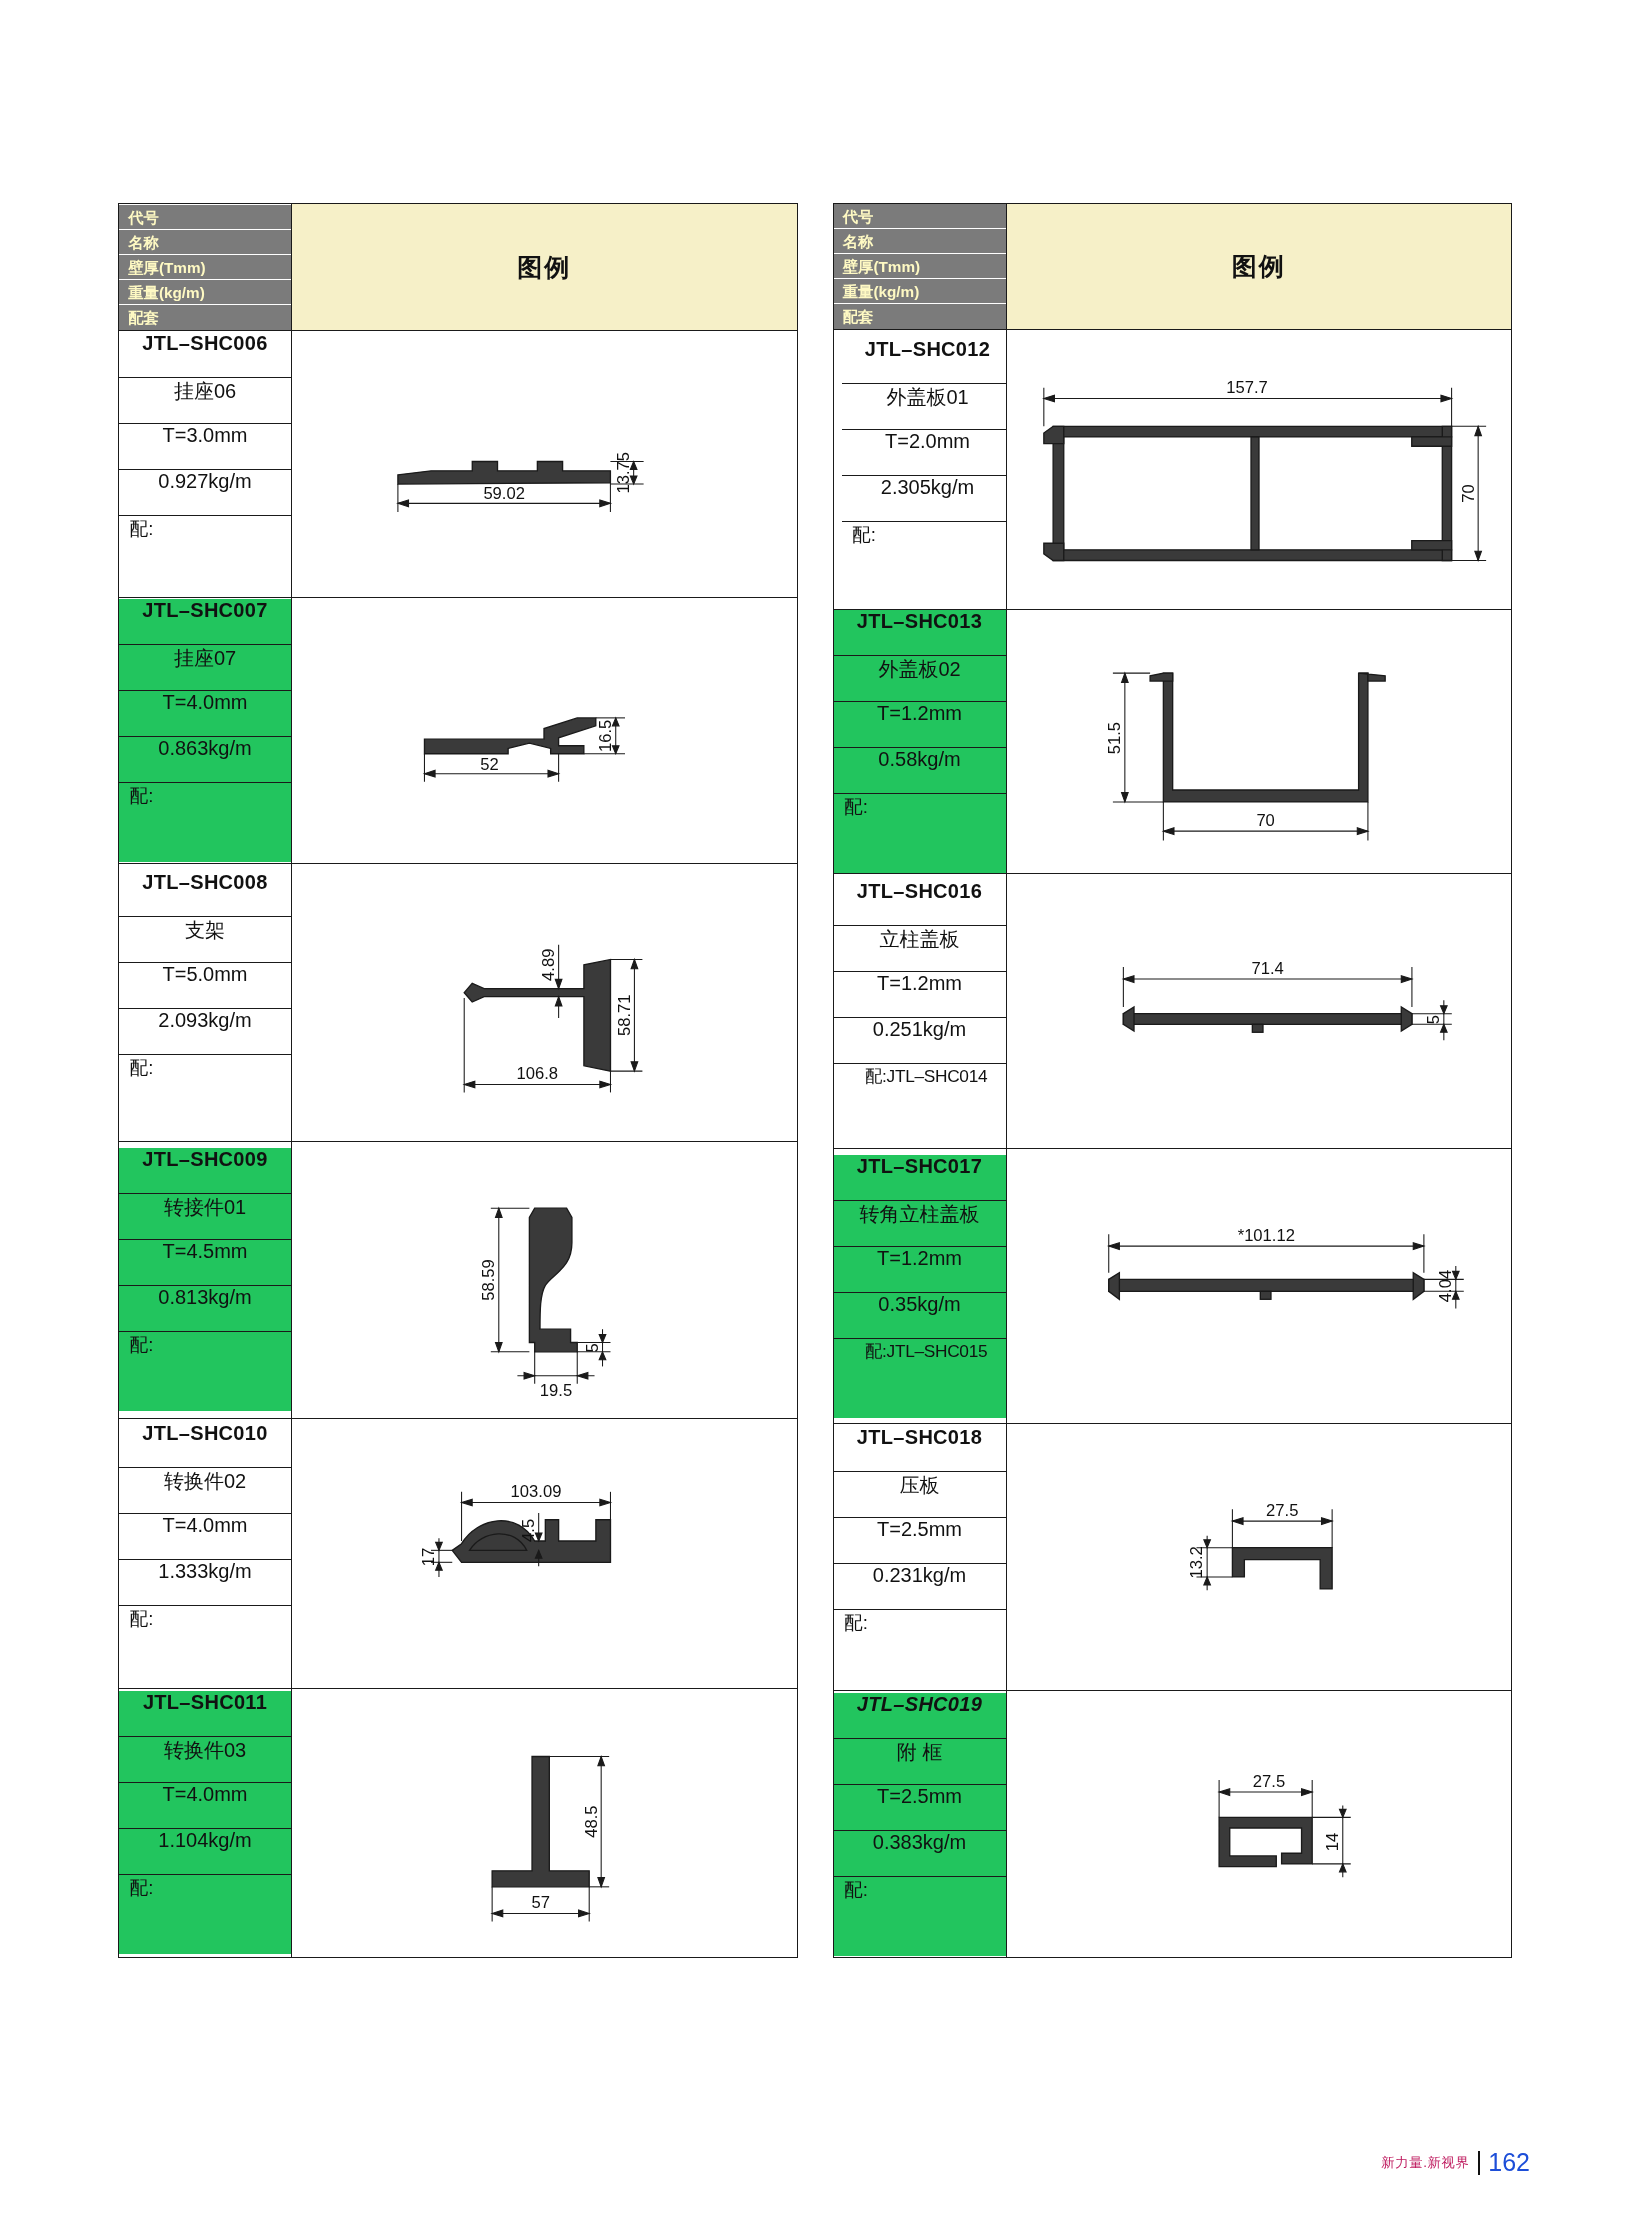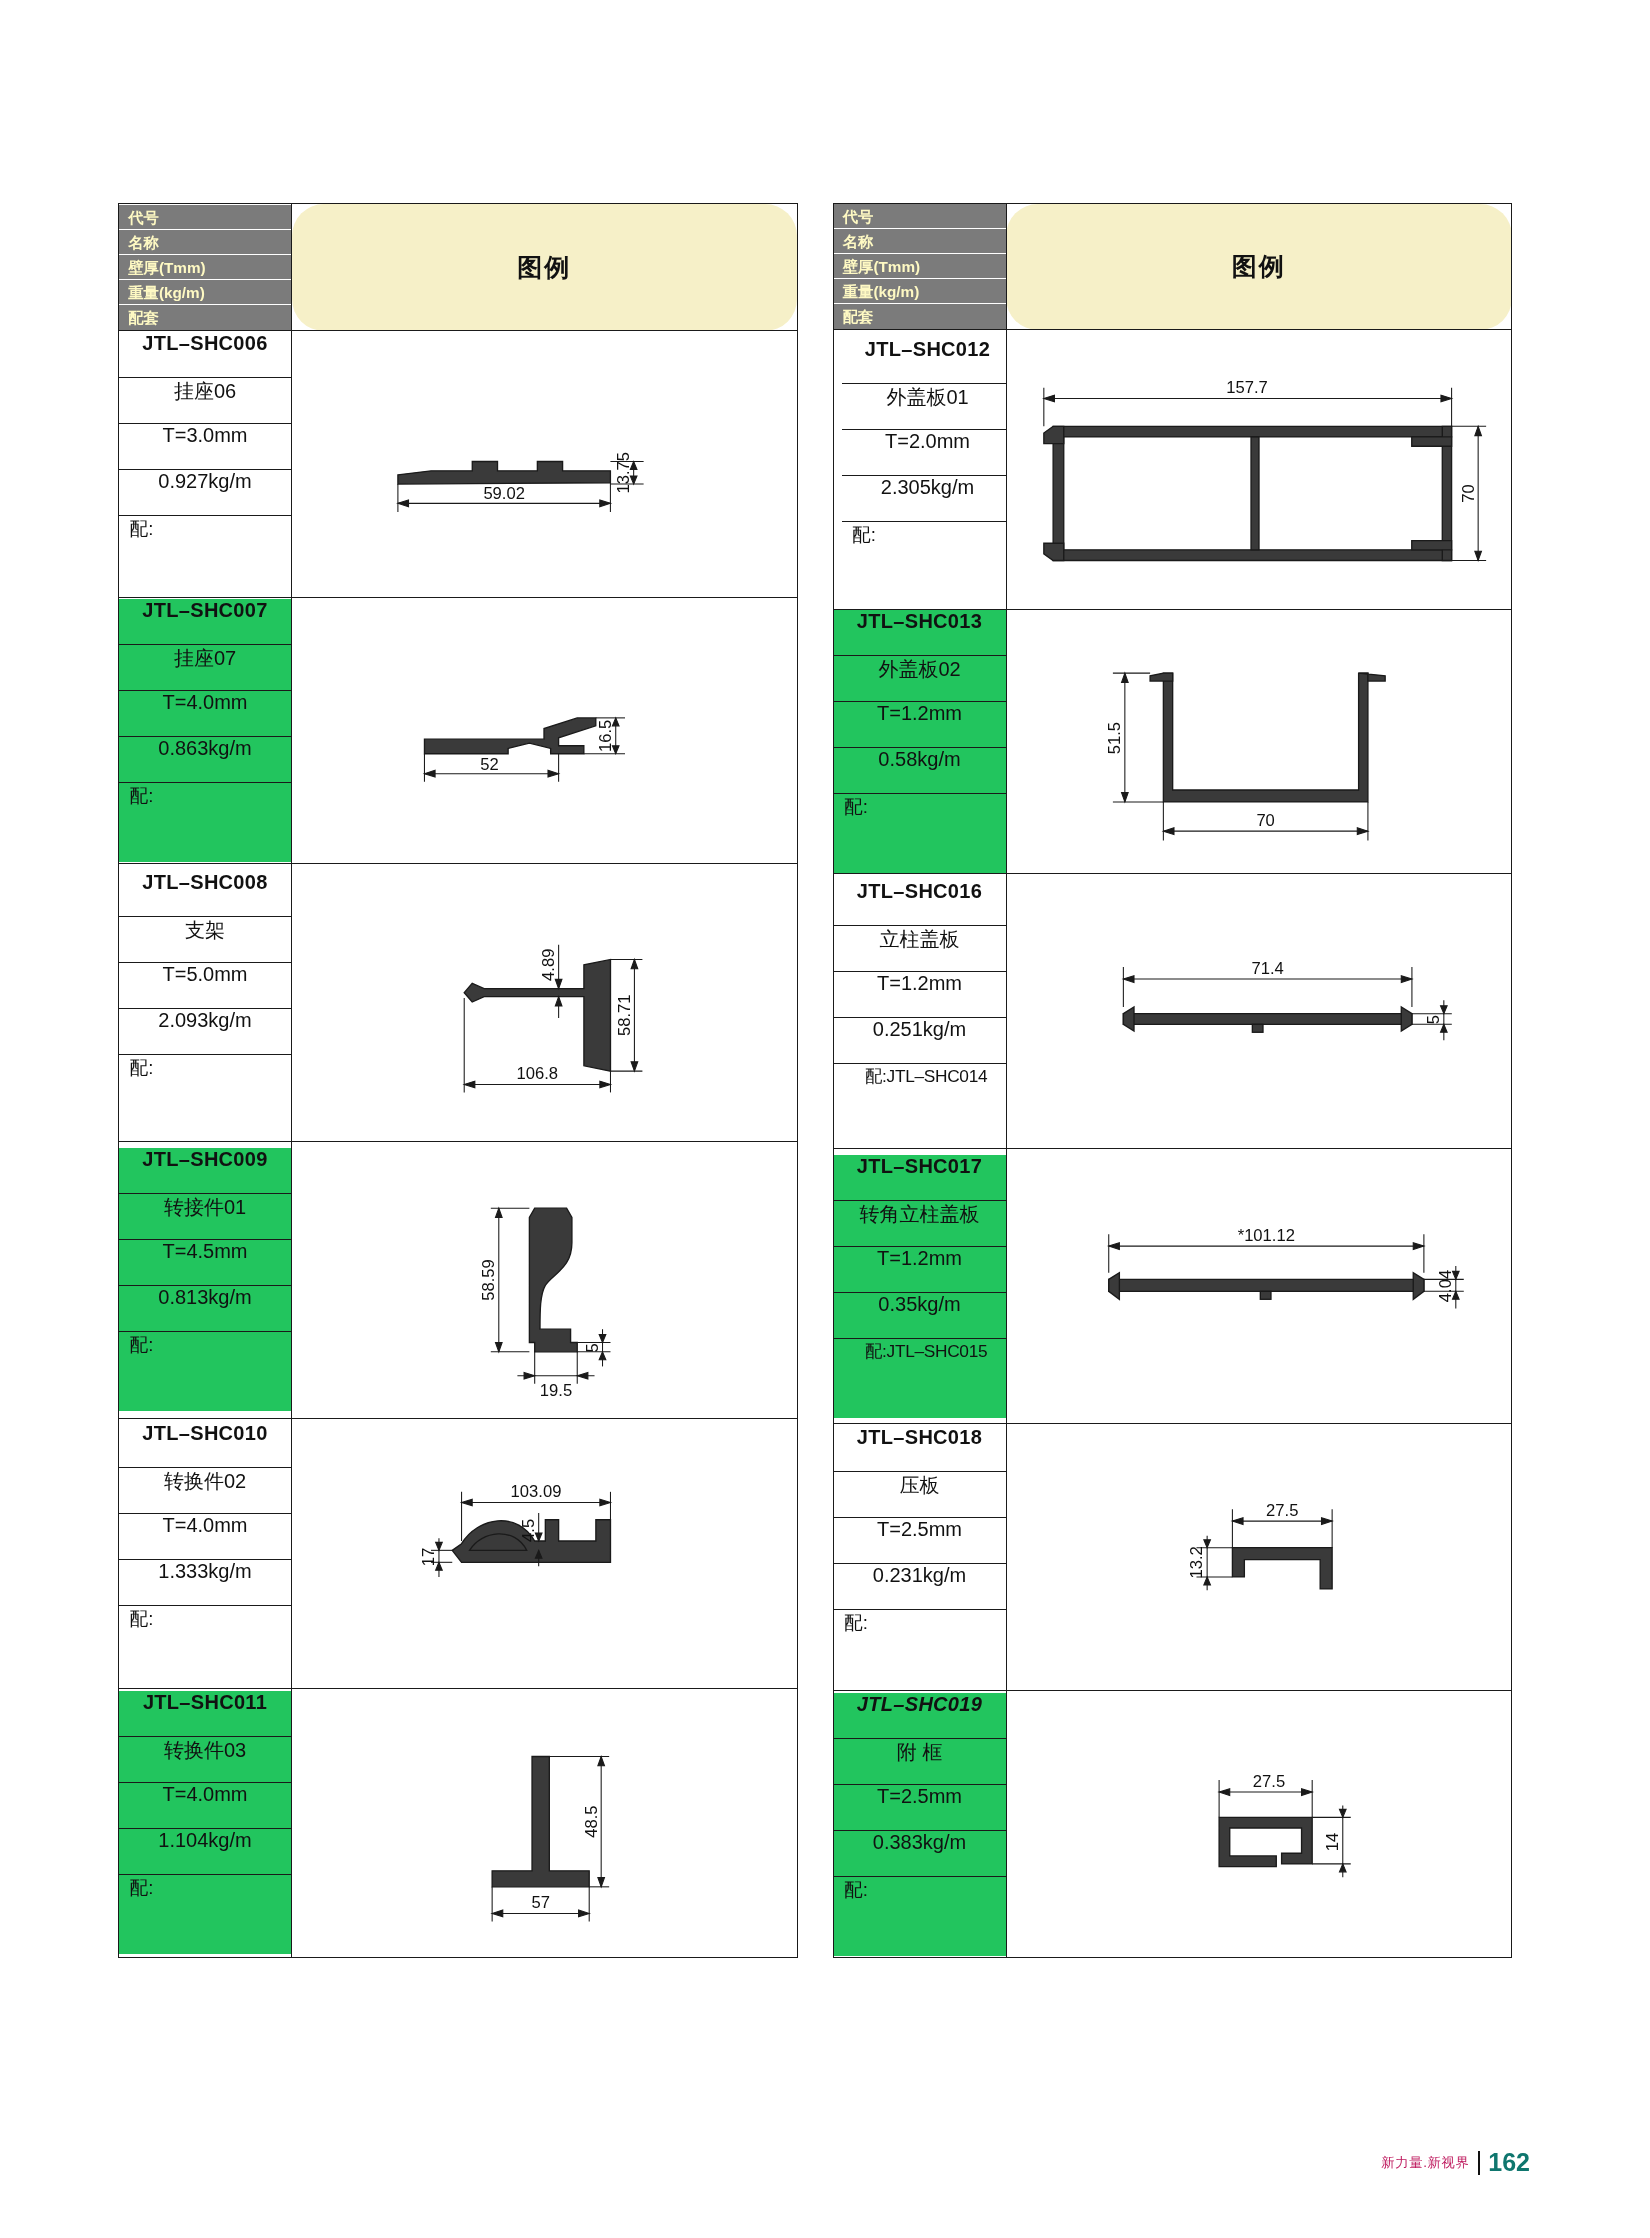--- a/index.html
+++ b/index.html
@@ -56,21 +56,20 @@
   }
   .hdr-label:last-child { border-bottom: none; }
   .hdr-left-cell { width: 172px; padding: 0 !important; }
   .hdr-right-cell {
     background: #f6f0c8;
     text-align: center;
     vertical-align: middle;
     font-size: 25px;
     font-weight: bold;
     letter-spacing: 2px;
-    border-radius: 32px;
   }
 
   
   .spec-cell {
     width: 172px;
     text-align: center;
     vertical-align: middle;
     font-size: 20px;
     height: 45px;
     background: #ffffff;
@@ -136,22 +135,22 @@
     letter-spacing: 0.7px;
     padding-bottom: 2.7px;
   }
   .footer-rule {
     width: 2.7px;
     height: 24px;
     background: #111;
   }
   .footer-page {
     font-size: 25px;
-    font-weight: bold;
-    color: #0f766e;
+    font-weight: normal;
+    color: #1d4ed8;
     line-height: 25px;
   }
 </style>
 </head>
 <body>
 
 <div class="page">
 
   <div class="tables-wrap">
 

